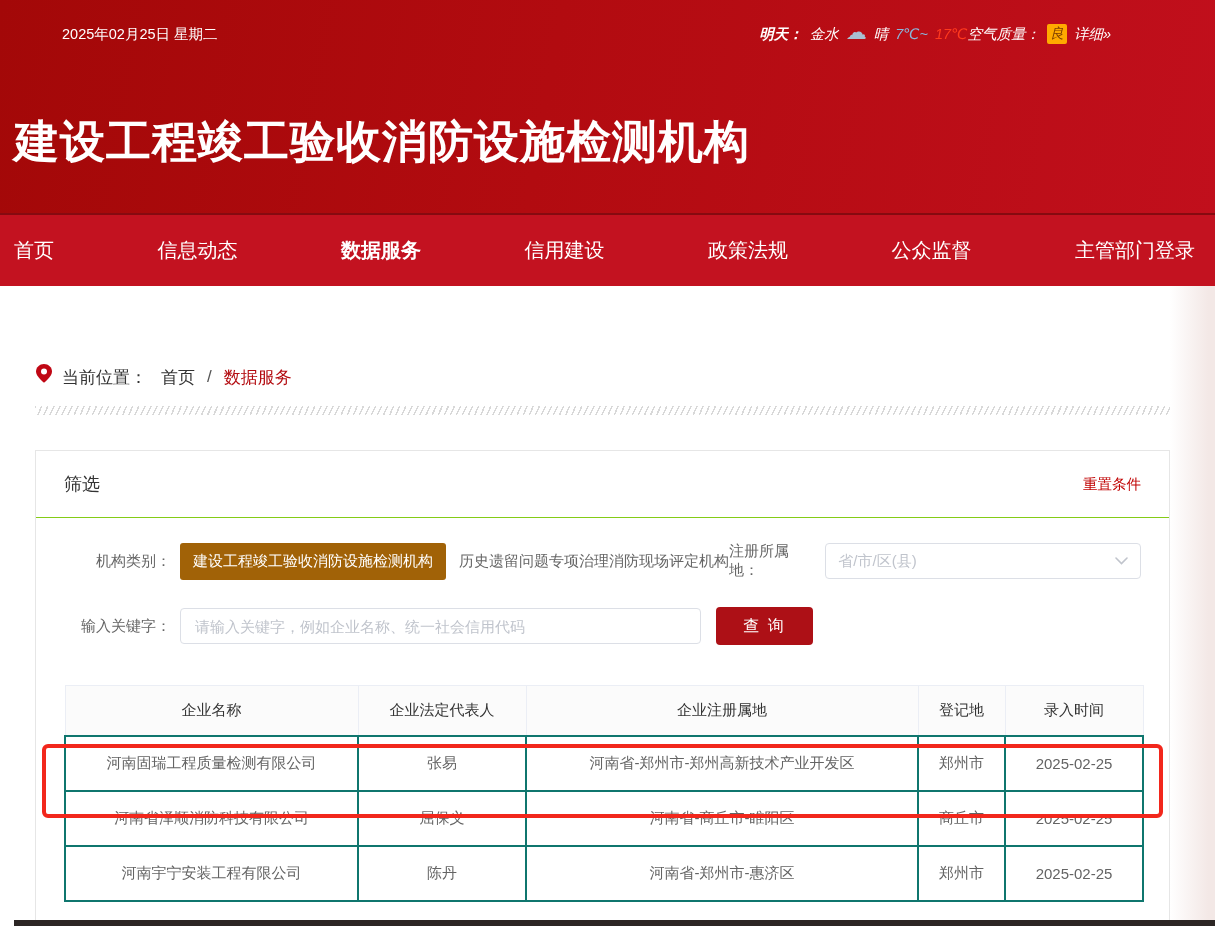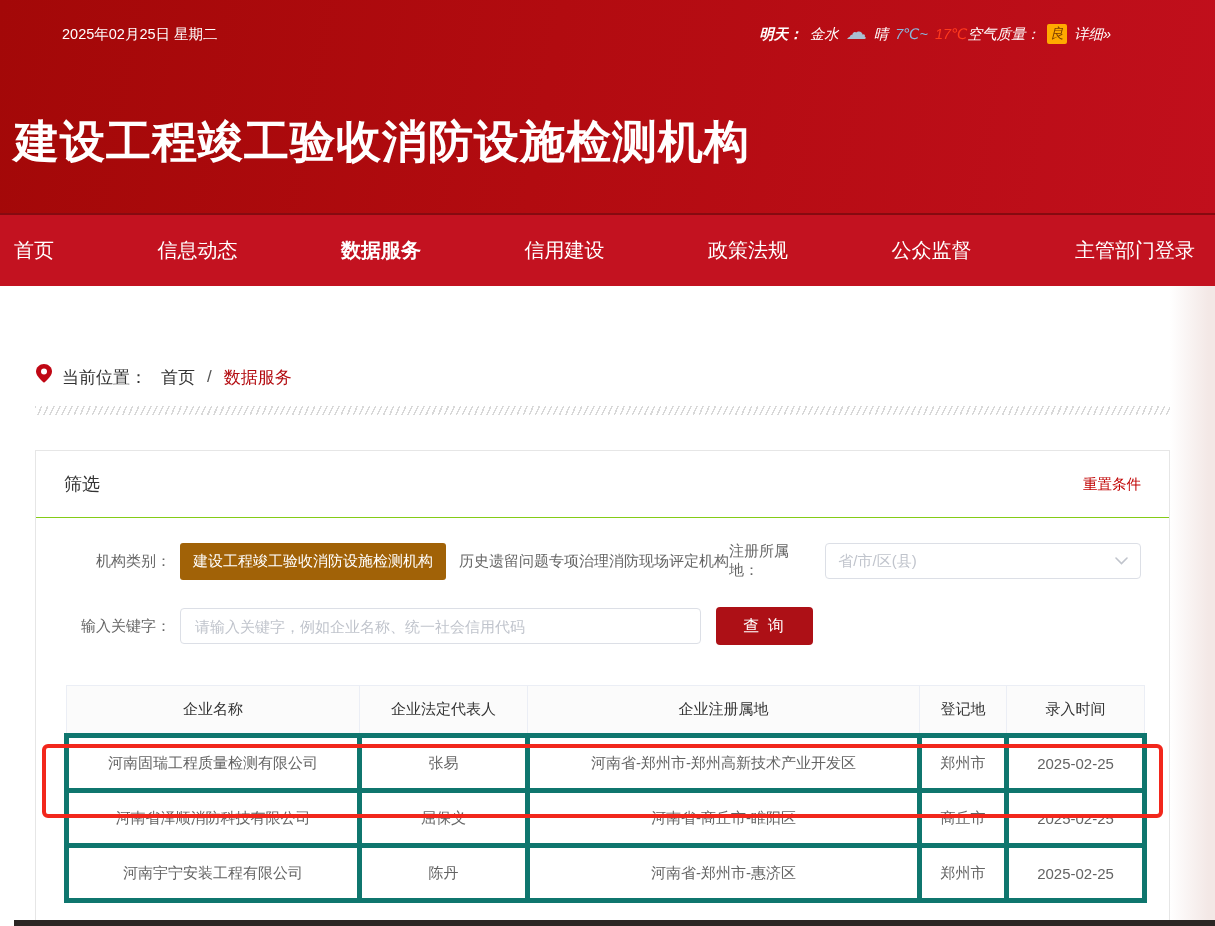--- a/index.html
+++ b/index.html
@@ -57,21 +57,21 @@
   .select-placeholder { color:#c0c4cc; font-size:15px; }
   .kw-input { margin-left:9px; width:521px; height:36px; border:1px solid #dcdfe6; border-radius:4px;
     padding:0 14px; font-size:15px; color:#333; outline:none; }
   .kw-input::placeholder { color:#c0c4cc; }
   .search-btn { margin-left:15px; width:97px; height:38px; background:#ad1016; color:#fff; border:none;
     border-radius:4px; font-size:16px; cursor:pointer; font-family:inherit; letter-spacing:2px; }
   
   .data-table { margin:40px 0 0 28px; width:1078px; border-collapse:collapse; table-layout:fixed; font-size:15px; }
   .data-table th { height:50px; background:#fbfbfb; color:#333; font-weight:400;
     border:1px solid #ebeef5; text-align:center; }
-  .data-table td { height:55px; color:#646464; border:5px solid #0f766e; text-align:center;
+  .data-table td { height:55px; color:#646464; border:2px solid #0f766e; text-align:center;
     overflow:hidden; white-space:nowrap; }
   
   .annotation-box { position:absolute; left:42px; top:744px; width:1121px; height:74px;
     border:4px solid #f2271c; border-radius:6px; z-index:6; pointer-events:none; }
   .right-strip { position:absolute; right:0; top:286px; width:45px; height:640px;
     background:linear-gradient(to right,rgba(246,238,237,0) 0%,#f3e8e6 85%); pointer-events:none; }
   .bottom-bar { position:absolute; left:14px; bottom:0; width:1201px; height:6px; background:#2c2624; z-index:9; }
 </style>
 </head>
 <body>

